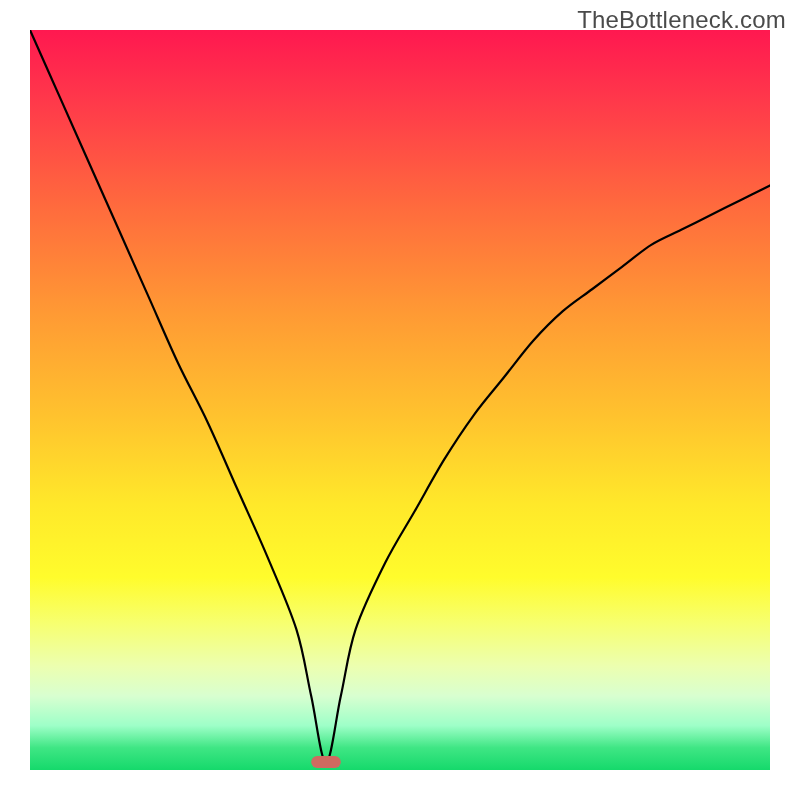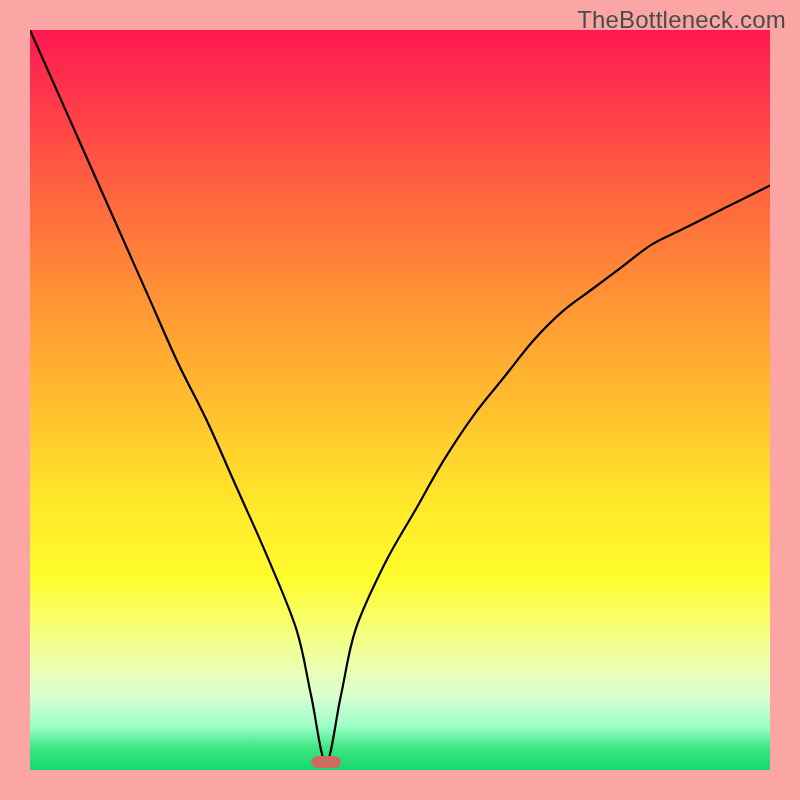--- a/index.html
+++ b/index.html
@@ -8,21 +8,21 @@
     width: 800px;
     height: 800px;
     overflow: hidden;
     background: #000;
     font-family: Arial, Helvetica, sans-serif;
   }
   .frame {
     position: relative;
     width: 800px;
     height: 800px;
-    background: #fca5a5;
+    background: #ffffff;
   }
   .watermark {
     position: absolute;
     top: 6px;
     right: 14px;
     color: #4a4a4a;
     font-size: 24px;
     font-weight: 500;
     letter-spacing: 0.2px;
     z-index: 10;

